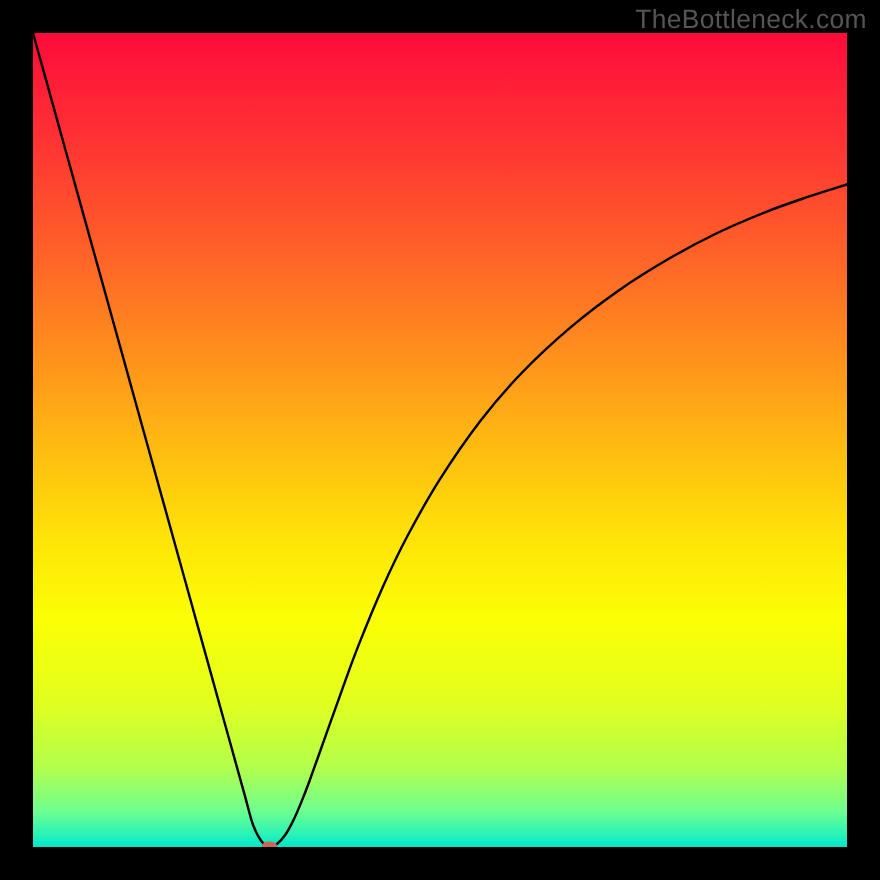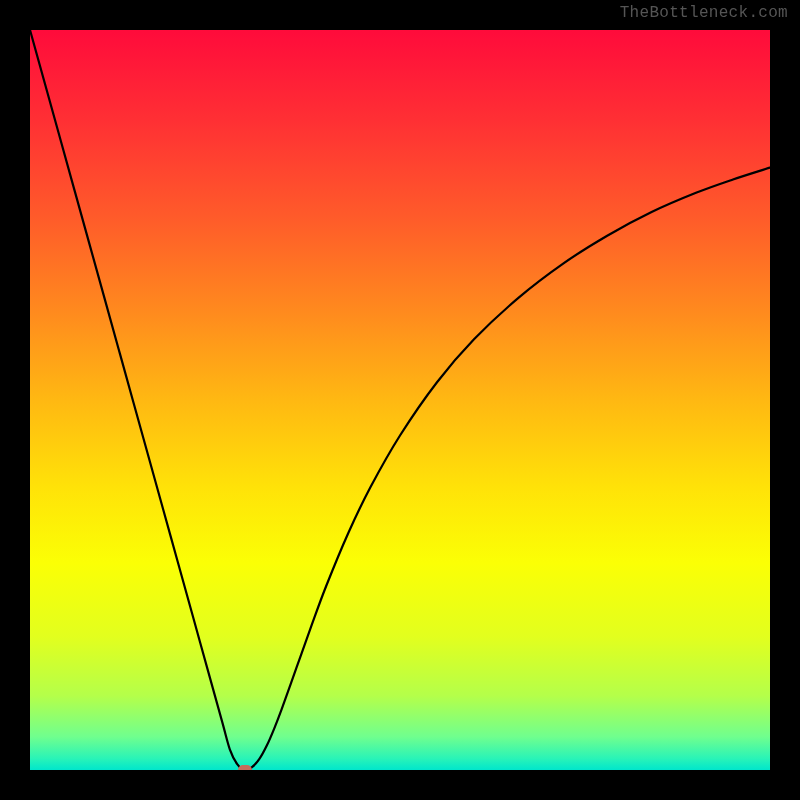--- a/index.html
+++ b/index.html
@@ -15,25 +15,24 @@
     position: relative;
     width: 800px;
     height: 800px;
     background: #000;
   }
   .watermark {
     position: absolute;
     top: 4px;
     right: 12px;
     color: #555;
-    font-size: 16px;
+    font-size: 24px;
     font-weight: 500;
     letter-spacing: 0.3px;
     z-index: 4;
-    font-family: Liberation Mono, monospace;
   }
   .plot-area {
     position: absolute;
     left: 30px;
     top: 30px;
     width: 740px;
     height: 740px;
     overflow: hidden;
   }
   .gradient-bg {

